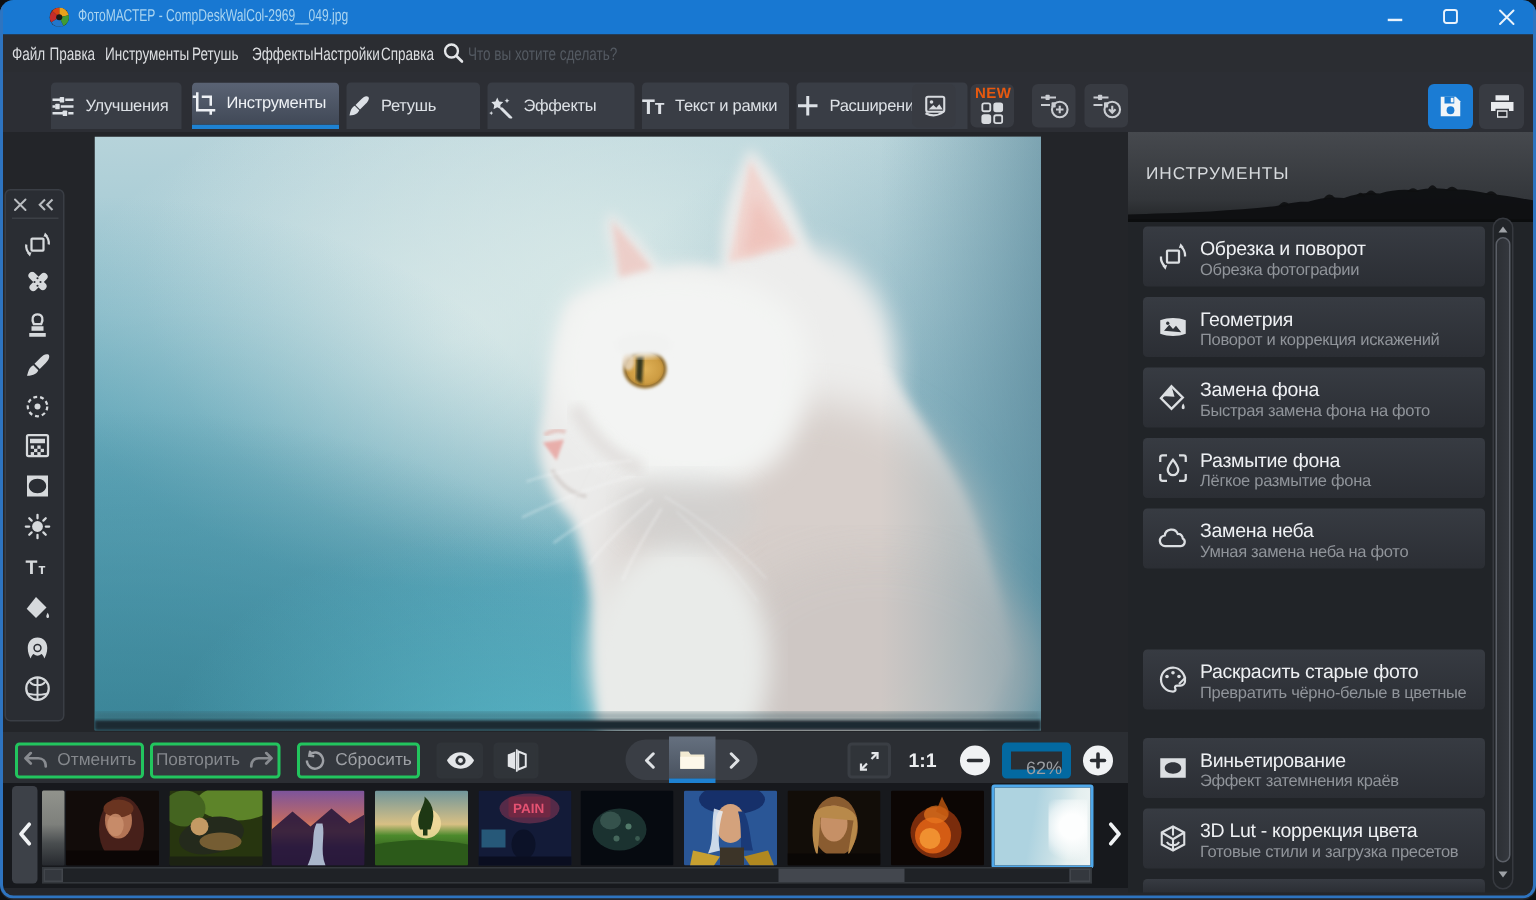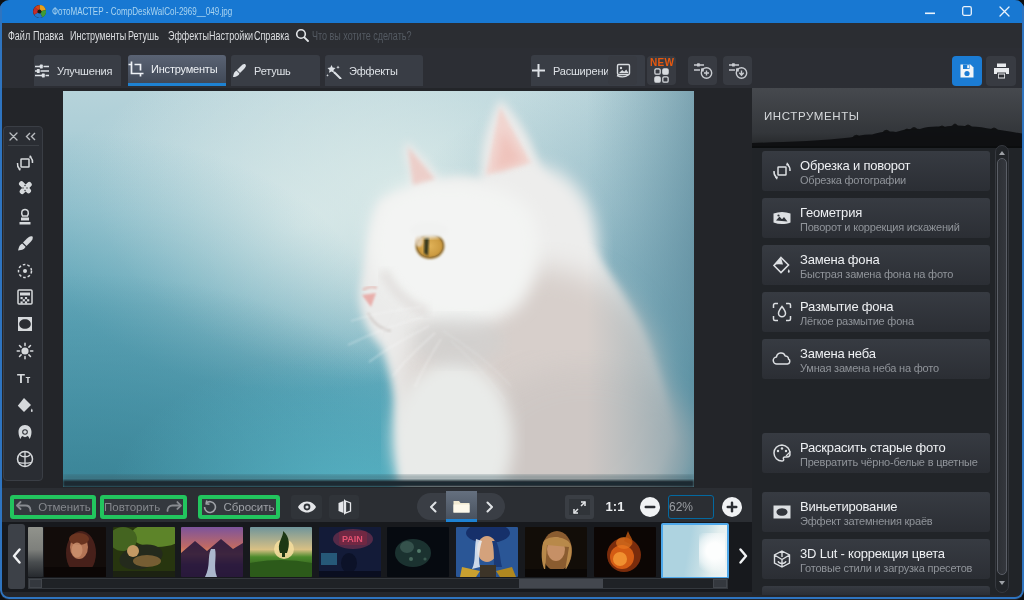--- a/index.html
+++ b/index.html
@@ -19,21 +19,21 @@
 .tab.sel { background:linear-gradient(#5a6374,#414957); border-bottom:3px solid #1e82d2; color:#eef1f5; }
 .tbtn { top:8px; width:29px; height:29px; background:#383b42; border-radius:4px; display:flex; align-items:center; justify-content:center; }
 
 #canvas { left:2px; top:88px; width:750px; height:400px; background:#232529; }
 #photo { left:61px; top:3px; width:631px; height:396px; }
 
 #sidebar { left:3px; top:126px; width:40px; height:355px; background:#2a2d33; border:1px solid #3a3e45; border-radius:4px; }
 .sico { left:12px; width:18px; height:18px; color:#d6d9dc; }
 
 #ctrlbar { left:2px; top:488px; width:750px; height:34px; background:#2b2e33; }
-.cbtn { top:7px; height:24px; background:#34383e; border:4px solid #22c55e; border-radius:3px; color:#85888d; font-size:11.5px; display:flex; align-items:center; justify-content:center; gap:6px; }
+.cbtn { top:7px; height:24px; background:#34383e; border:2px solid #22c55e; border-radius:3px; color:#85888d; font-size:11.5px; display:flex; align-items:center; justify-content:center; gap:6px; }
 
 #film { left:2px; top:522px; width:750px; height:70px; background:#17191d; }
 .thumb { top:5px; width:62px; height:50px; border-radius:1px; overflow:hidden; }
 
 #rpanel { left:752px; top:88px; width:270px; height:507px; background:#212428; }
 #rhead { left:0; top:0; width:270px; height:60px; overflow:hidden; }
 #rtitle { left:12px; top:22px; font-size:11.5px; color:#d7dadd; letter-spacing:0.6px; }
 .card { left:10px; width:228px; height:40px; border-radius:3px; background:linear-gradient(#373b42,#2b2e34); }
 .card .t1 { position:absolute; left:38px; top:7px; font-size:13px; font-weight:normal; color:#eef0f3; white-space:nowrap; letter-spacing:-0.2px; }
 .card .t2 { position:absolute; left:38px; top:23px; font-size:11px; color:#90949a; white-space:nowrap; letter-spacing:-0.2px; }
@@ -248,20 +248,24 @@
       </div>
     <div class="abs tab" style="left:301px;width:98px">
       <svg width="17" height="16" viewBox="0 0 17 16">
           <path d="M6.5,2 l1.2,2.6 2.8,0.4 -2,2 0.5,2.8 -2.5,-1.3 -2.5,1.3 0.5,-2.8 -2,-2 2.8,-0.4 Z" fill="#dde1e6"></path>
           <path d="M9.5,9.5 L15.5,15.5" stroke="#dde1e6" stroke-width="2" stroke-linecap="round"></path>
           <path d="M13,2.5 l0.5,1.2 1.2,0.5 -1.2,0.5 -0.5,1.2 -0.5,-1.2 -1.2,-0.5 1.2,-0.5 Z" fill="#dde1e6"></path>
           <path d="M2.5,11 l0.4,1 1,0.4 -1,0.4 -0.4,1 -0.4,-1 -1,-0.4 1,-0.4 Z" fill="#dde1e6"></path>
         </svg>
       <span>Эффекты</span>
       </div>
+    <div class="abs tab" style="left:404px;width:98px">
+      <div style="font-size:14px;font-weight:bold;color:#dde1e6">Tт</div>
+      <span>Текст и рамки</span>
+      </div>
     <div class="abs tab" style="left:507px;width:114px">
       <svg width="15" height="15" viewBox="0 0 15 15">
           <path d="M7.5,1 v13 M1,7.5 h13" stroke="#dde1e6" stroke-width="2"></path>
         </svg>
       <span>Расширения</span>
       </div>
     <div class="abs tbtn" style="left:608px">
       <svg width="18" height="18" viewBox="0 0 18 18">
           <rect x="3.5" y="2.5" width="12" height="10" rx="1.2" fill="none" stroke="#d8dbdf" stroke-width="1.4"></rect>
           <path d="M3,13.5 c4,2 8,2 12,-1" stroke="#d8dbdf" stroke-width="1.4" fill="none"></path>
@@ -380,21 +384,21 @@
             <path d="M13,2 L9,6 M2,13 L6,9"></path>
           </g>
         </svg>
       </div>
     <div class="abs" style="left:596px;top:7px;width:34px;height:23px;color:#eceef0;font-size:13px;font-weight:bold;text-align:center;line-height:23px">1:1</div>
     <div class="abs" style="left:636px;top:496px"></div>
     <svg class="abs" style="left:637px;top:8px" width="22" height="22" viewBox="0 0 22 22">
         <circle cx="11" cy="11" r="10" fill="#f0f2f4"></circle>
         <rect x="5.5" y="9.8" width="11" height="2.4" rx="1.2" fill="#2b2e33"></rect>
       </svg>
-    <div class="abs" style="left:666px;top:7px;width:46px;height:24px;border:1px solid #0369a1;border-radius:3px;color:#9b9ea3;font-size:12px;text-align:left;line-height:22px">62%</div>
+    <div class="abs" style="left:666px;top:7px;width:46px;height:24px;border:6px solid #0369a1;border-radius:3px;color:#9b9ea3;font-size:12px;text-align:right;line-height:22px">62%</div>
     <svg class="abs" style="left:719px;top:8px" width="22" height="22" viewBox="0 0 22 22">
         <circle cx="11" cy="11" r="10" fill="#f0f2f4"></circle>
         <rect x="5.5" y="9.8" width="11" height="2.4" rx="1.2" fill="#2b2e33"></rect>
         <rect x="9.8" y="5.5" width="2.4" height="11" rx="1.2" fill="#2b2e33"></rect>
       </svg>
   </div>
   <div class="abs" id="film">
     <div class="abs" style="left:6px;top:2px;width:17px;height:65px;background:#3d4148;border-radius:3px"></div>
     <svg class="abs" style="left:10px;top:26px" width="9" height="16" viewBox="0 0 9 16">
         <path d="M7.5,1.5 L2,8 L7.5,14.5" stroke="#f0f2f4" stroke-width="2.4" fill="none" stroke-linecap="round" stroke-linejoin="round"></path>

